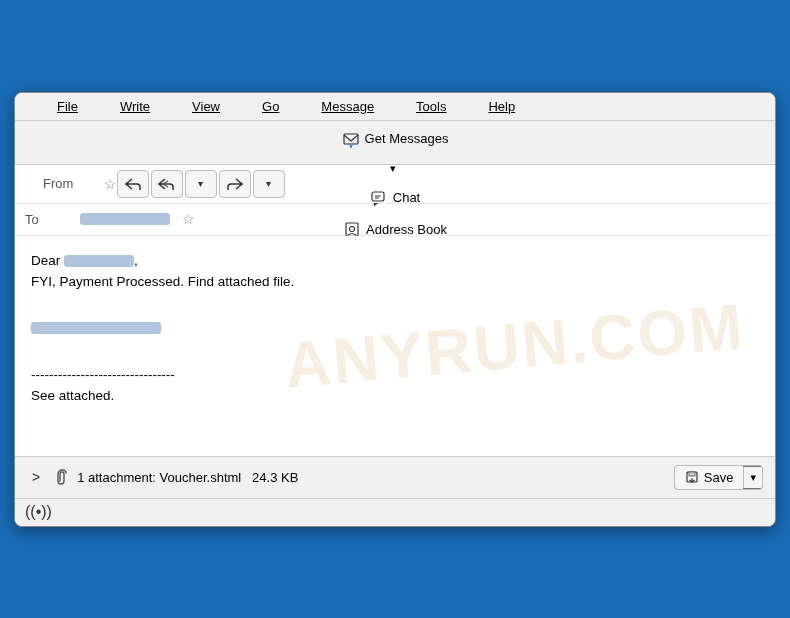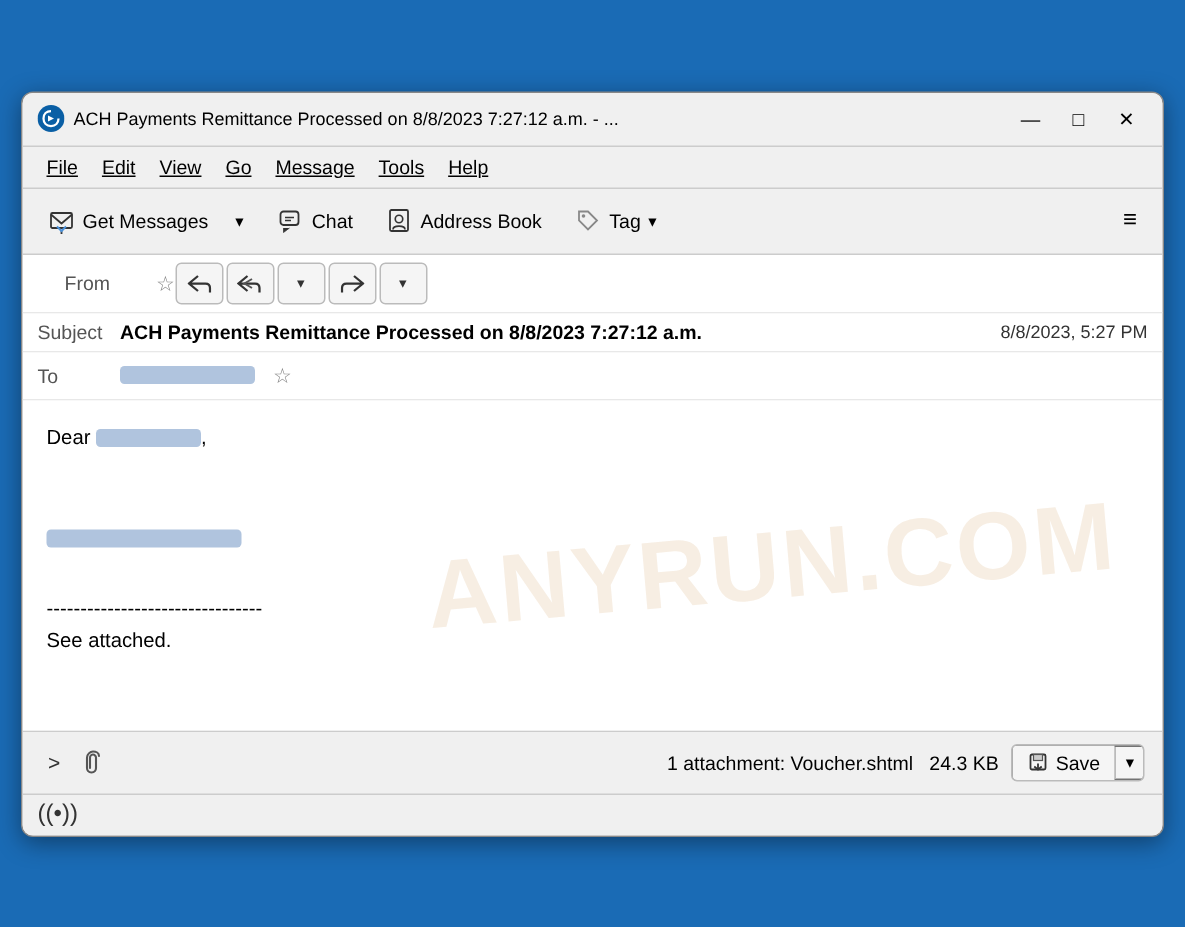--- a/index.html
+++ b/index.html
@@ -81,31 +81,32 @@
 
     .menu-item {
       padding: 2px 8px;
       font-size: 13px;
       cursor: pointer;
       border-radius: 3px;
       color: #000;
       text-decoration: none;
     }
 
-    .menu-item.underline { text-decoration: underline; }
+    .menu-item.underline { text-decoration: underline; margin-left: 26px; }
 
     
     .toolbar {
       display: flex;
       align-items: center;
       padding: 4px 8px;
       background: #f0f0f0;
       border-bottom: 1px solid #ccc;
       gap: 4px;
       height: 44px;
+      flex-direction: column;
     }
 
     .toolbar-btn {
       display: flex;
       align-items: center;
       gap: 5px;
       padding: 4px 8px;
       background: transparent;
       border: 1px solid transparent;
       border-radius: 4px;
@@ -253,21 +254,20 @@
       font-size: 14px;
       color: #333;
       padding: 2px 4px;
       border: 1px solid transparent;
       border-radius: 3px;
     }
 
     .attachment-text {
       font-size: 13px;
       flex: 1;
-      text-align: right;
     }
 
     .save-btn {
       display: flex;
       align-items: center;
       gap: 0;
       border: 1px solid #bbb;
       border-radius: 4px;
       overflow: hidden;
       background: #737373;
@@ -309,38 +309,24 @@
     }
 
     
     .svg-icon { width: 18px; height: 18px; vertical-align: middle; }
   </style>
 </head>
 <body>
 
 <div class="window">
 
-  <div class="title-bar">
-
-    <svg class="title-bar-icon" viewBox="0 0 18 18" xmlns="http://www.w3.org/2000/svg">
-      <circle cx="9" cy="9" r="9" fill="#0a5fa5"></circle>
-      <path d="M9 4 C6 4 4 6 4 9 C4 12 6 14 9 14 C12 14 14 12 14 9" fill="none" stroke="#fff" stroke-width="1.5"></path>
-      <path d="M7 7 L11 9 L7 11 Z" fill="#fff"></path>
-    </svg>
-    <span class="title-bar-text">ACH Payments Remittance Processed on 8/8/2023 7:27:12 a.m. - ...</span>
-    <div class="title-bar-controls">
-      <button class="title-btn">—</button>
-      <button class="title-btn">□</button>
-      <button class="title-btn close">✕</button>
-    </div>
-  </div>
 
   <div class="menu-bar">
     <span class="menu-item underline">File</span>
-    <span class="menu-item underline">Edit</span>
+    <span class="menu-item underline">Write</span>
     <span class="menu-item underline">View</span>
     <span class="menu-item underline">Go</span>
     <span class="menu-item underline">Message</span>
     <span class="menu-item underline">Tools</span>
     <span class="menu-item underline">Help</span>
   </div>
 
   <div class="toolbar">
 
     <button class="toolbar-btn">
@@ -412,37 +398,33 @@
         <svg width="16" height="14" viewBox="0 0 16 14">
           <path d="M9 2 L15 7 L9 12 M15 7 L4 7 C2 7 1 8 1 10 L1 13" fill="none" stroke="#333" stroke-width="1.5"></path>
         </svg>
       </button>
       <button class="reply-btn">
         <span style="font-size:10px;">▾</span>
       </button>
     </div>
   </div>
 
-  <div class="subject-area">
-    <span class="subject-label">Subject</span>
-    <span class="subject-value">ACH Payments Remittance Processed on 8/8/2023 7:27:12 a.m.</span>
-    <span class="subject-date">8/8/2023, 5:27 PM</span>
-  </div>
 
   <div class="email-header-row" style="background:#fff;">
     <span class="header-label">To</span>
     <span style="display:inline-block; width:90px; height:12px; background:#b0c4de; border-radius:3px; margin-right:6px;"></span>
     <span class="star-icon">☆</span>
   </div>
 
   <div class="email-body">
     <div class="watermark">ANYRUN.COM</div>
     <div>
       <span>Dear </span><span style="display:inline-block; width:70px; height:12px; background:#b0c4de; border-radius:3px; vertical-align:middle;"></span><span>,</span>
       <br>
+      <span>FYI, Payment Processed. Find attached file.</span>
       <br>
       <br>
       <span style="display:inline-block; width:130px; height:12px; background:#b0c4de; border-radius:3px; margin-top:8px; margin-bottom:8px; vertical-align:middle;"></span>
       <br><br>
       <span>--------------------------------</span>
       <br>
       <span>See attached.</span>
       <br>
     </div>
   </div>

